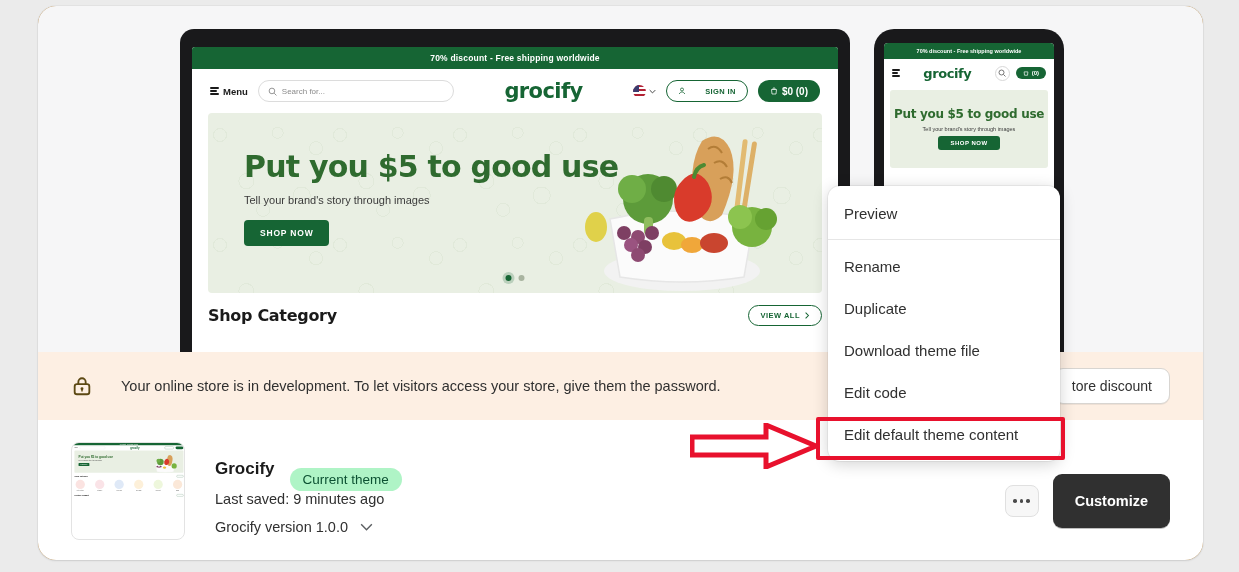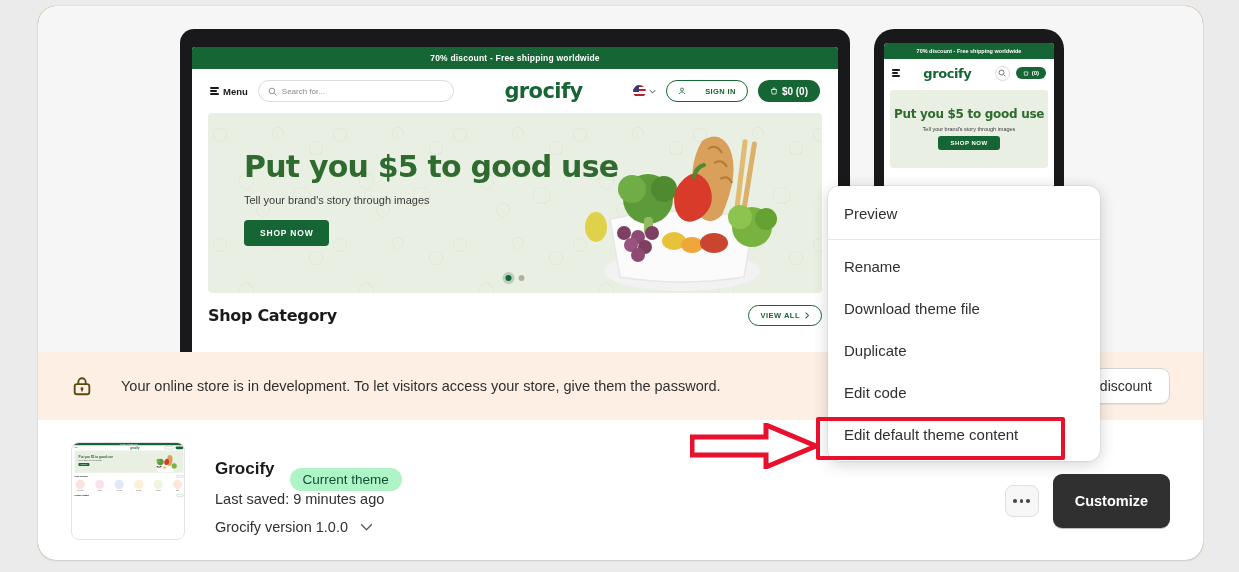--- a/index.html
+++ b/index.html
@@ -208,21 +208,21 @@
   }
   .more-btn i { width: 3.5px; height: 3.5px; border-radius: 50%; background: #4a4a4a; display: block; }
   .customize-btn {
     background: #303030; color: #fff; font-size: 14.5px; font-weight: 700;
     padding: 19px 22px; border-radius: 9px;
     box-shadow: 0 1px 0 rgba(0,0,0,.25);
   }
 
   
   .popover {
-    position: absolute; left: 828px; top: 186px; width: 272px;
+    position: absolute; left: 828px; top: 186px; width: 232px;
     background: #ffffff; border-radius: 12px;
     box-shadow: 0 3px 16px rgba(0,0,0,.18), 0 0 0 1px rgba(0,0,0,.05);
     padding: 6px 0 6px 0;
     z-index: 40;
   }
   .pop-item {
     height: 42px; display: flex; align-items: center; padding: 0 16px;
     font-size: 15px; color: #303030;
   }
   .pop-sep { height: 1px; background: #e6e6e6; margin: 5px 0; }
@@ -477,22 +477,22 @@
         </div>
         <div class="customize-btn">Customize</div>
       </div>
     </div>
   </div>
 
   <div class="popover">
     <div class="pop-item">Preview</div>
     <div class="pop-sep"></div>
     <div class="pop-item">Rename</div>
+    <div class="pop-item">Duplicate</div>
     <div class="pop-item">Download theme file</div>
-    <div class="pop-item">Duplicate</div>
     <div class="pop-item">Edit code</div>
     <div class="pop-item">Edit default theme content</div>
   </div>
 
   <div class="hl-box"></div>
   <svg class="arrow-anno" width="130" height="46" viewBox="0 0 130 46">
     <path d="M2 14 H76 V2 L126 23 L76 44 V32 H2 Z" fill="#ffffff" stroke="#e8112d" stroke-width="5" stroke-linejoin="miter"></path>
   </svg>
 
 </div>

